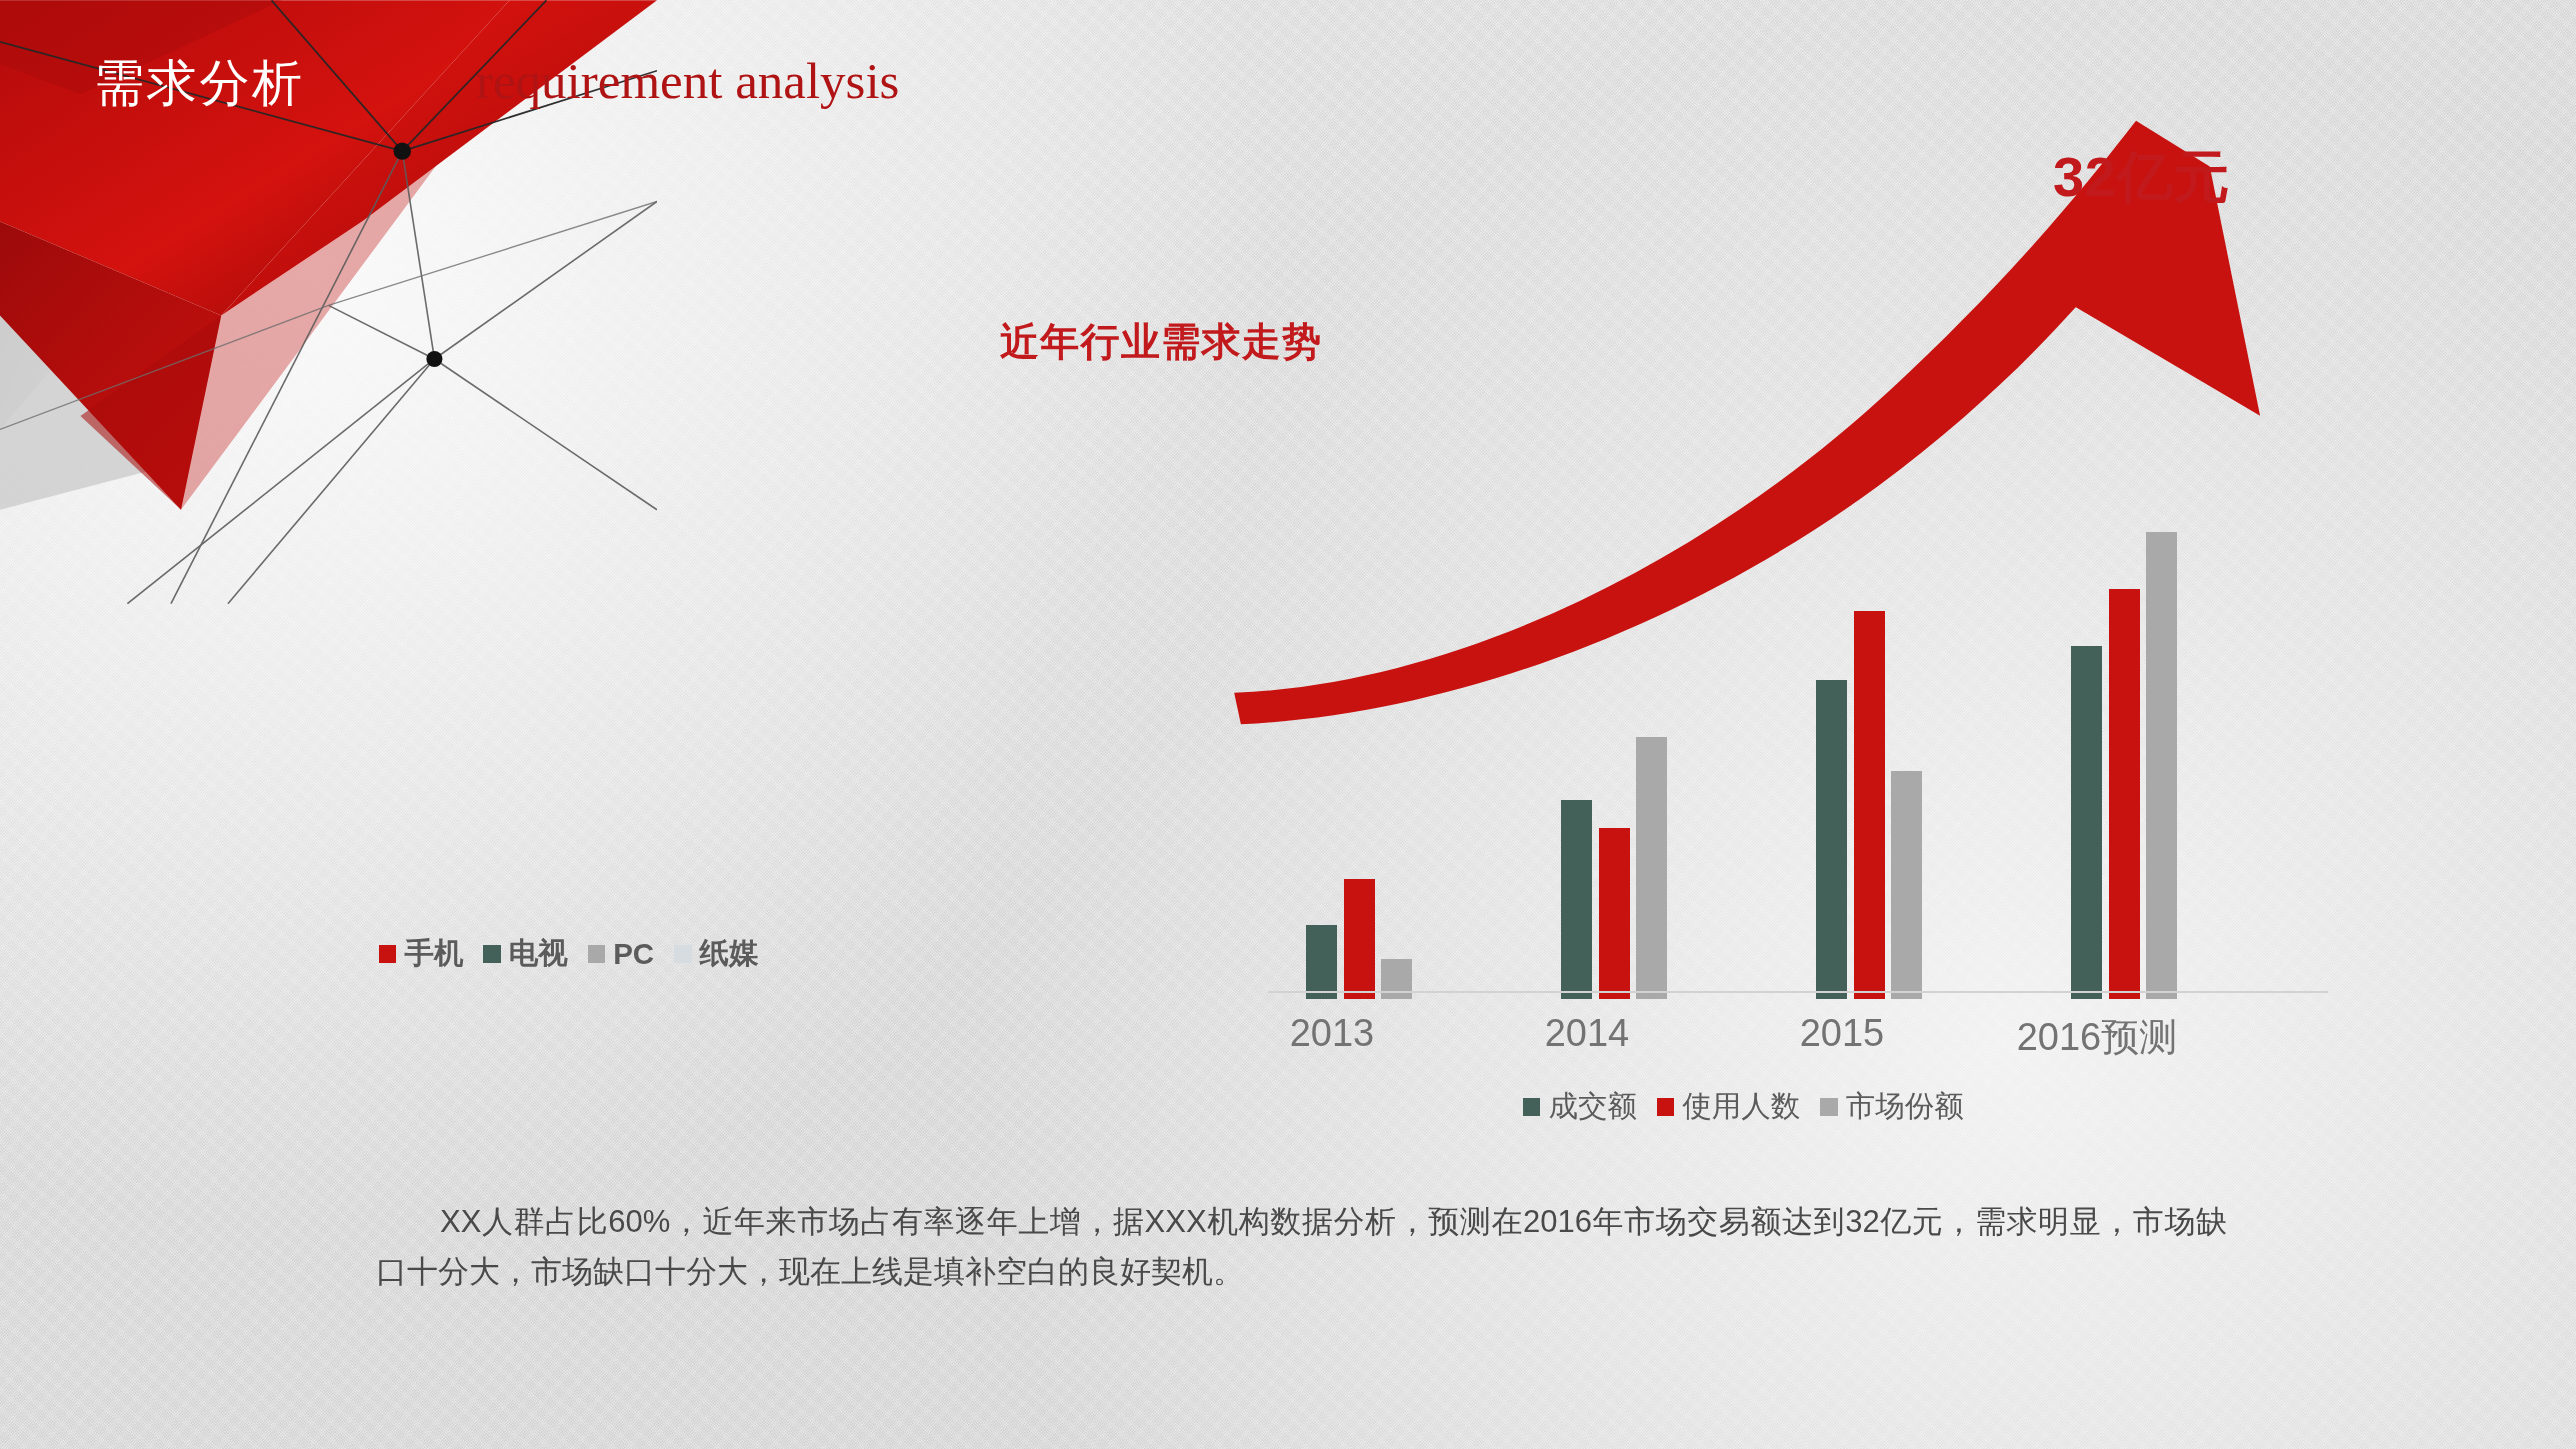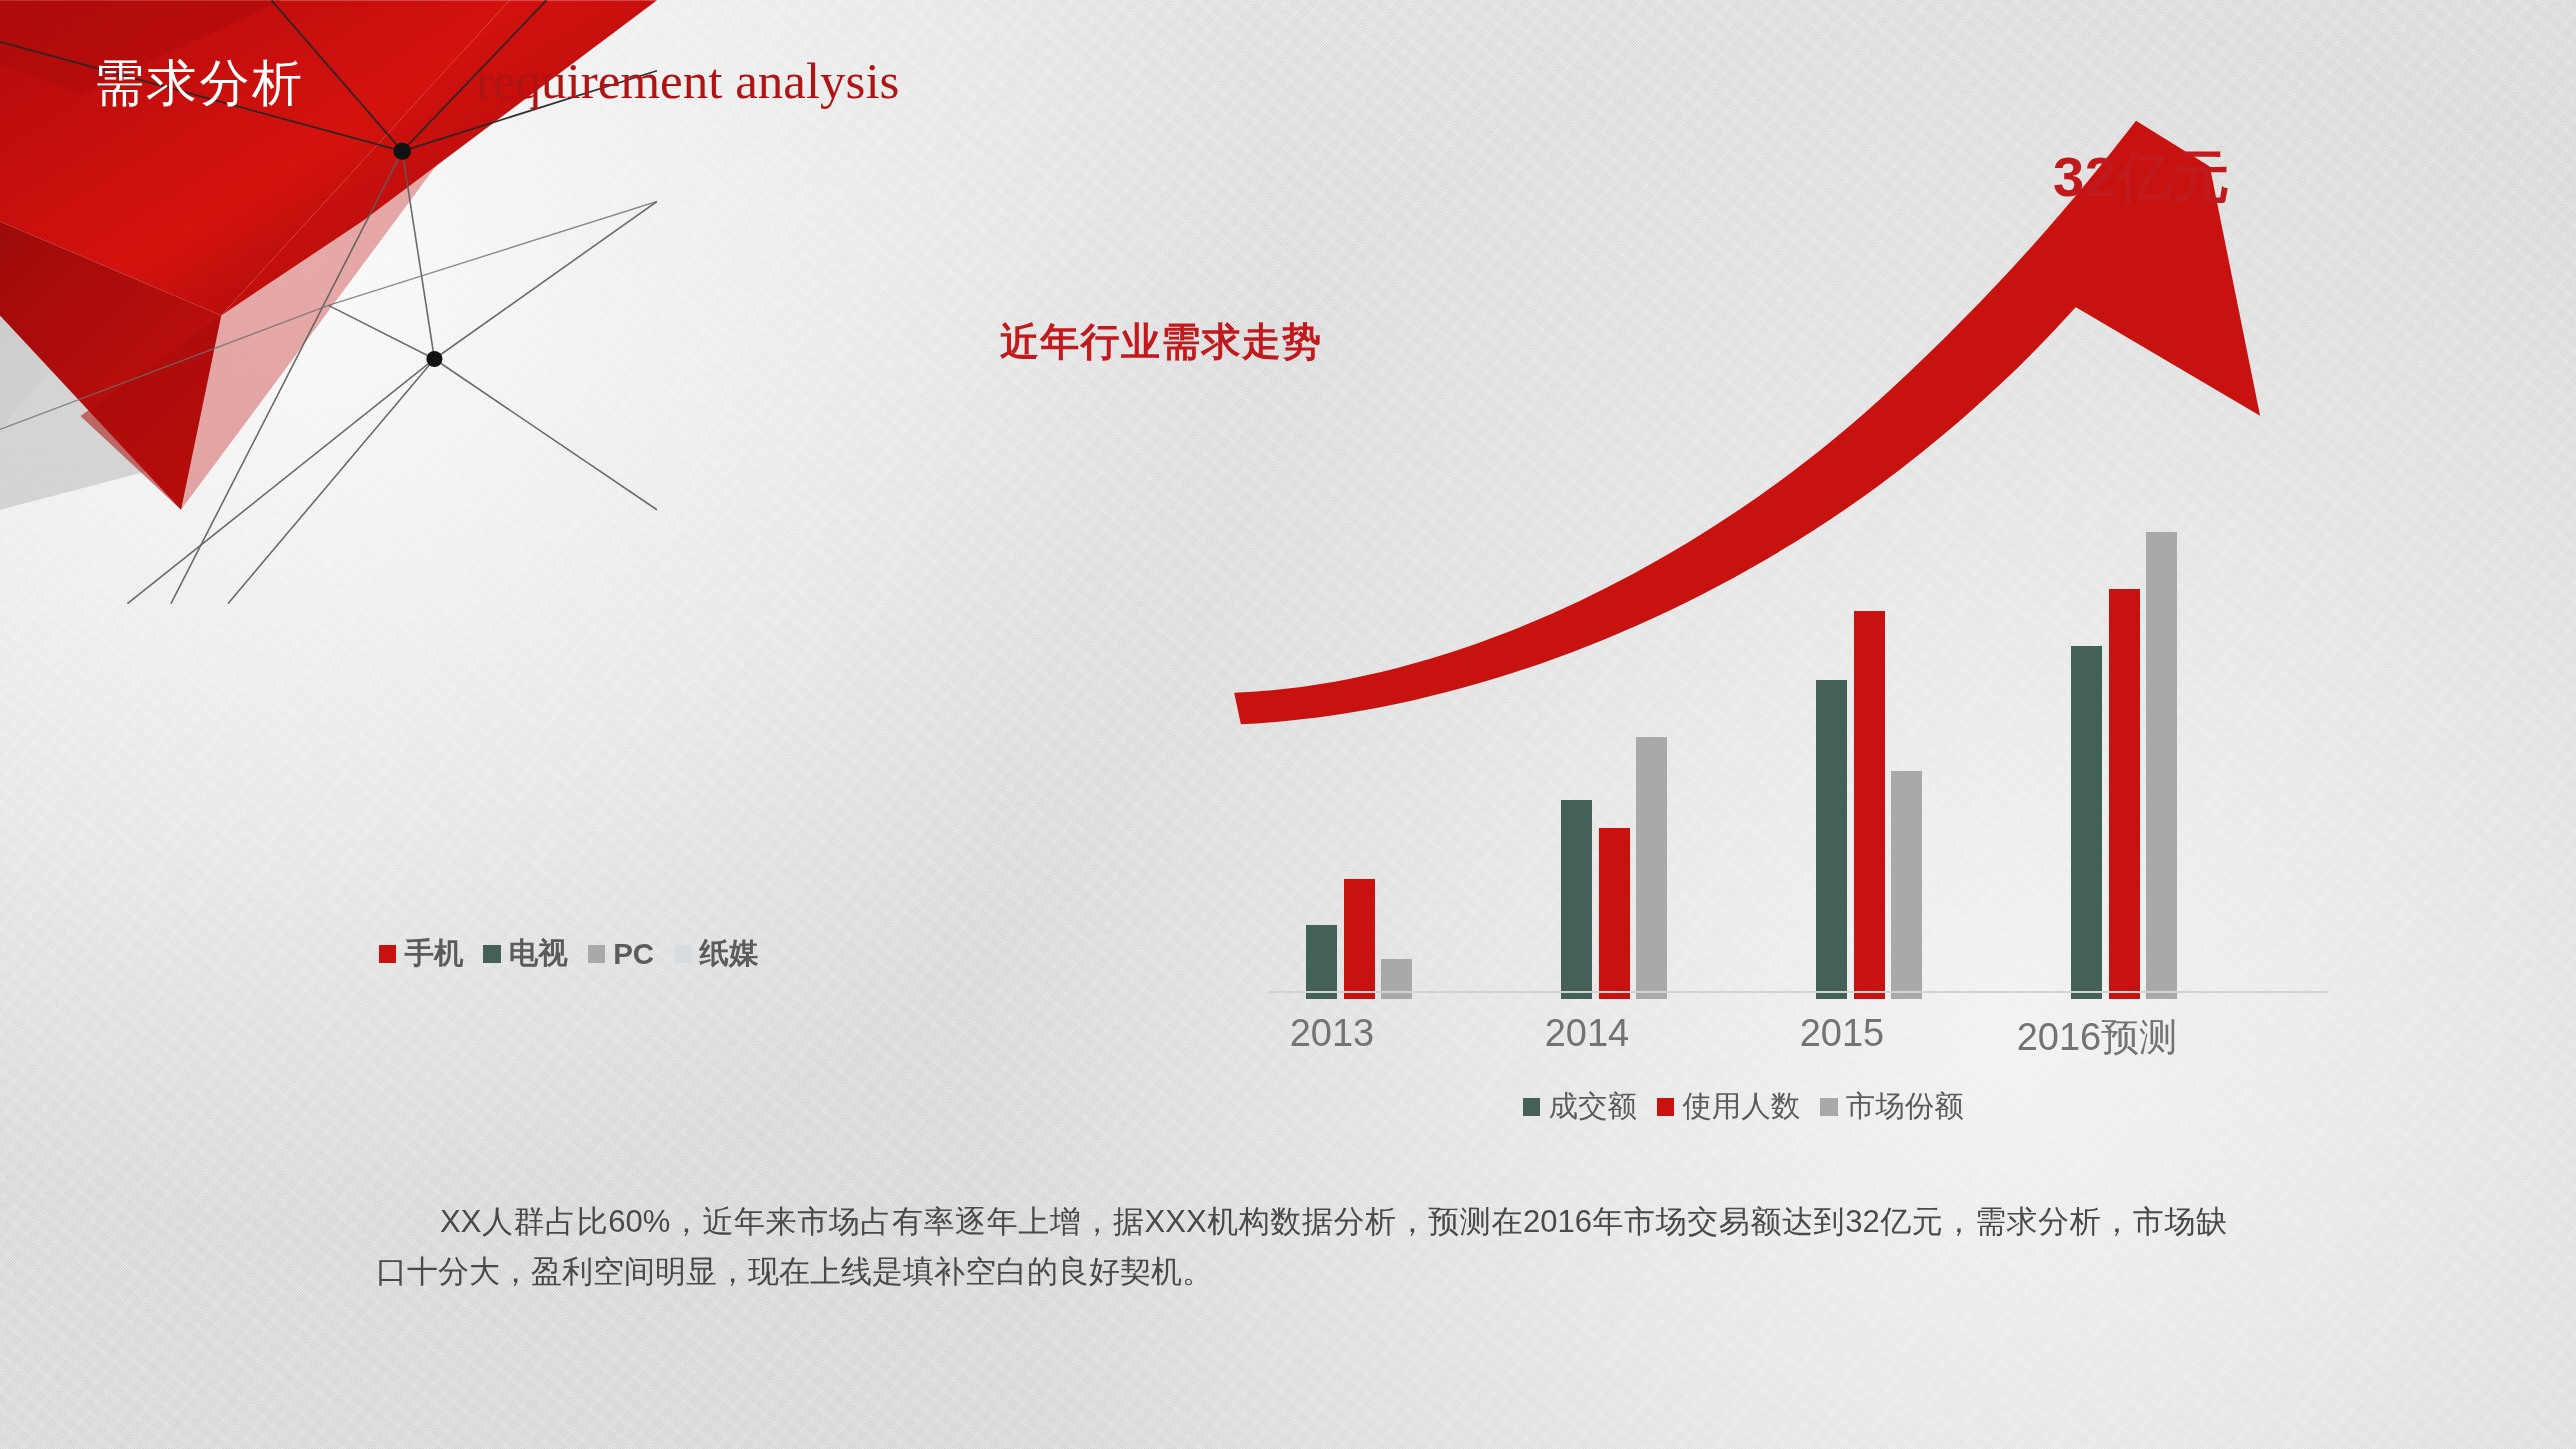--- a/index.html
+++ b/index.html
@@ -254,16 +254,16 @@
     <div class="lg-item">
       <span class="lg-sw" style="background:#c8120f"></span>
       <span class="lg-tx">使用人数</span>
     </div>
     <div class="lg-item">
       <span class="lg-sw" style="background:#a9a9a9"></span>
       <span class="lg-tx">市场份额</span>
     </div>
   </div>
 
-  <div id="para"><span class="indent"></span><span>XX人群占比60%，近年来市场占有率逐年上增，据XXX机构数据分析，预测在2016年市场交易额达到32亿元，需求分析，市场缺口十分大，盈利空间明显，现在上线是填补空白的良好契机。</span></div>
+  <div id="para"><span class="indent"></span><span>XX人群占比60%，近年来市场占有率逐年上增，据XXX机构数据分析，预测在2016年市场交易额达到32亿元，需求明显，市场缺口十分大，市场缺口十分大，现在上线是填补空白的良好契机。</span></div>
 
 </div>
 
 
 </body></html>

